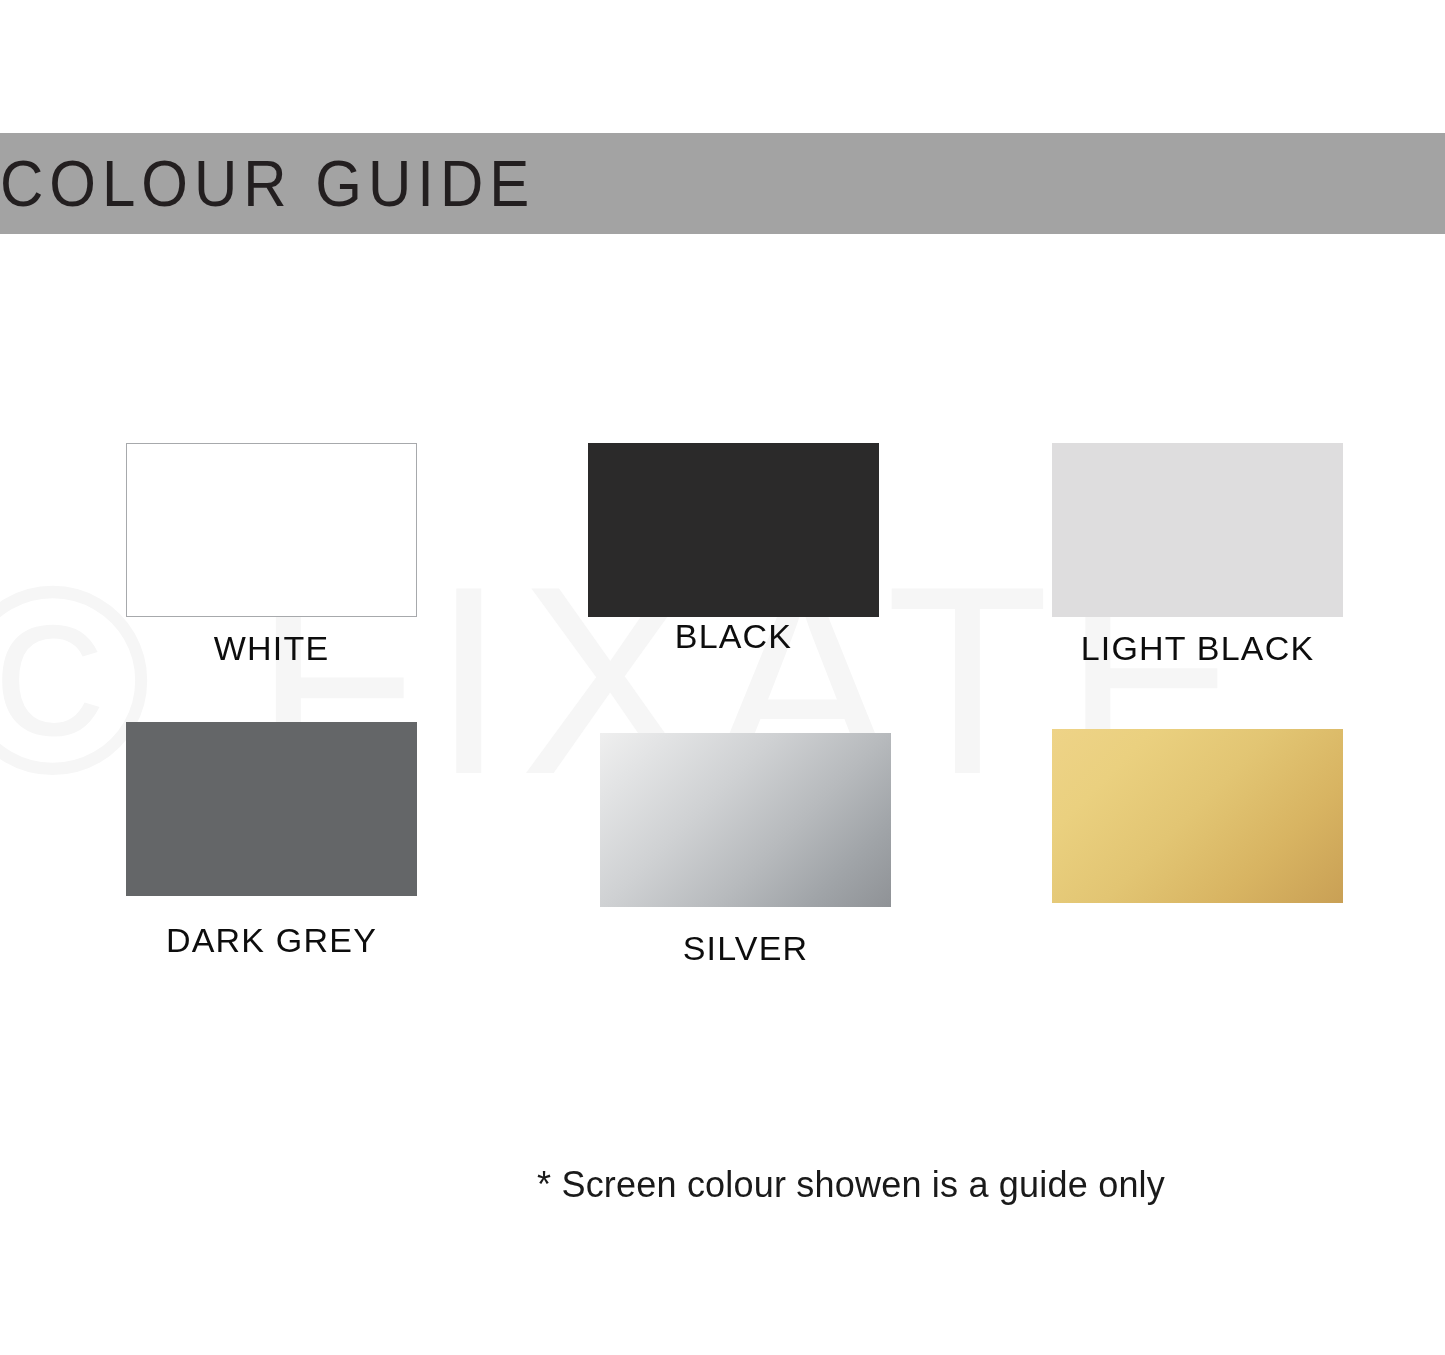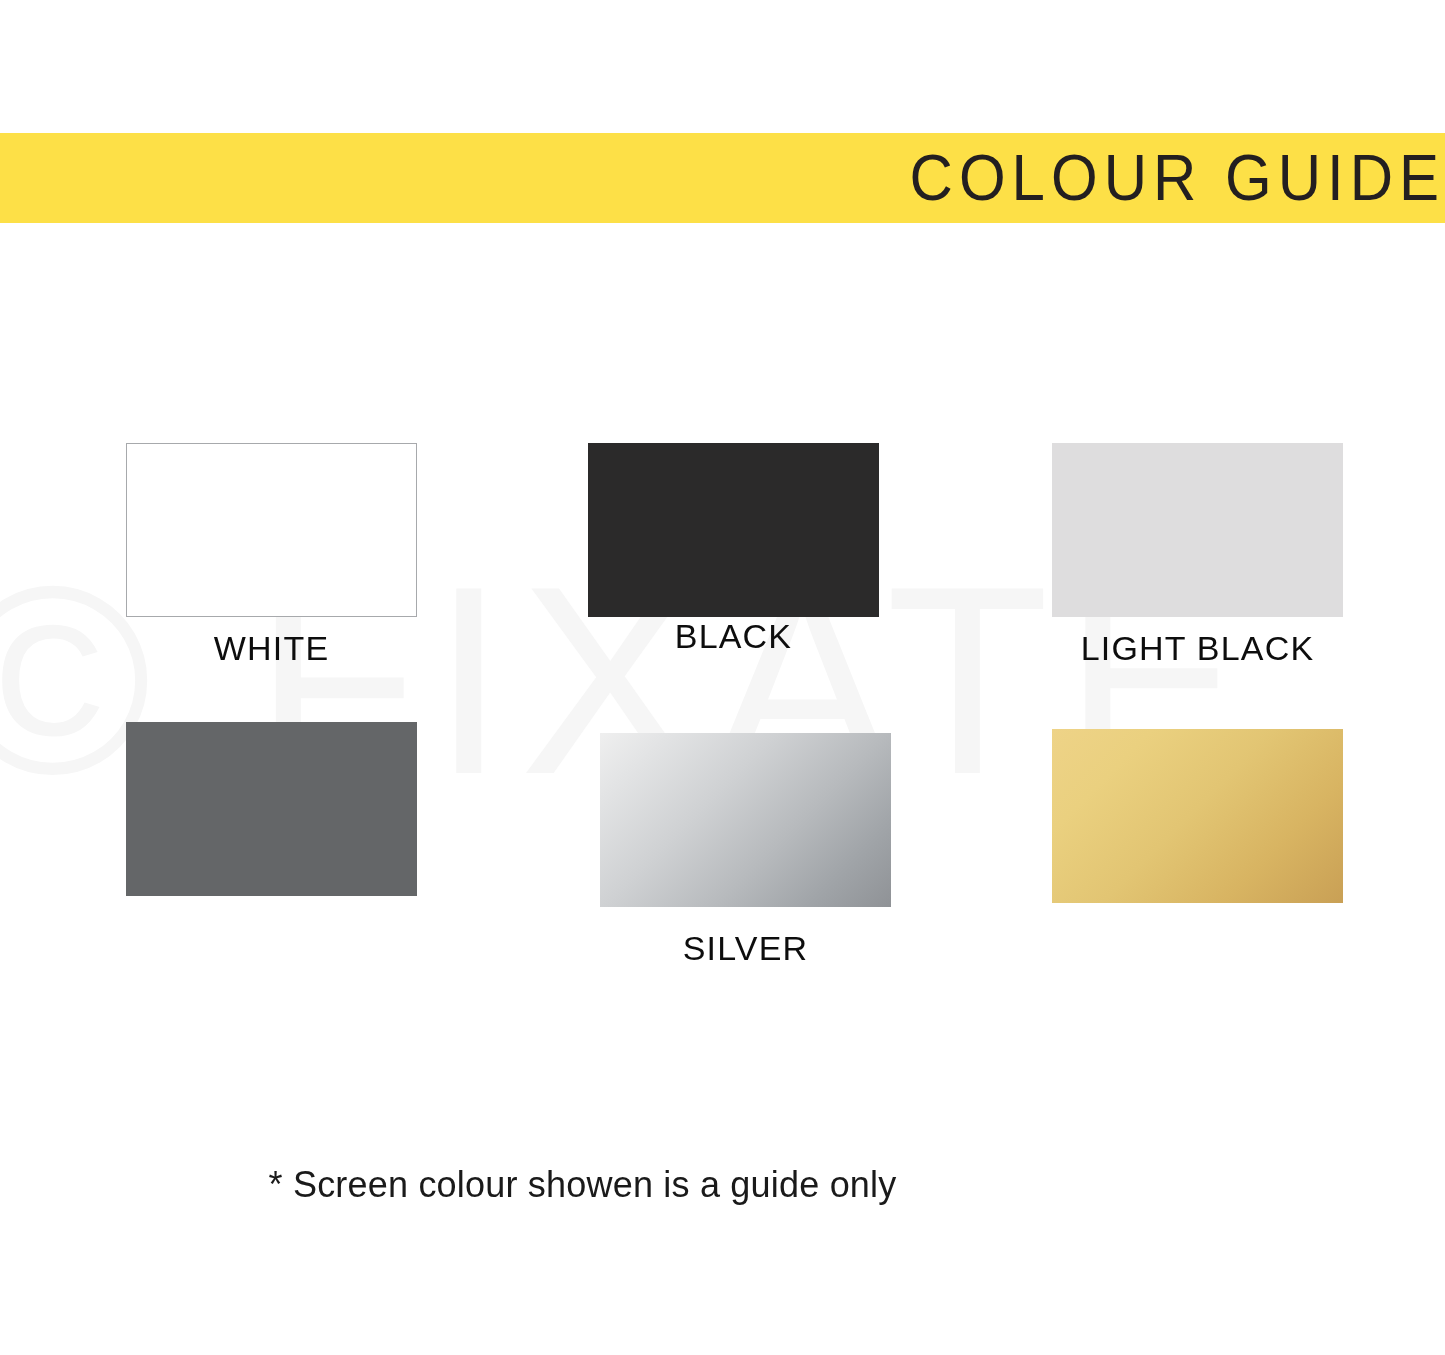--- a/index.html
+++ b/index.html
@@ -38,26 +38,26 @@
     pointer-events: none;
     z-index: 0;
   }
 
   
   #header-band {
     position: absolute;
     left: 0;
     top: 133px;
     width: 1445px;
-    height: 90px;
-    background: #fde047;
+    height: 101px;
+    background: #a3a3a3;
     z-index: 2;
     display: flex;
     align-items: center;
-    justify-content: flex-end;
+    justify-content: flex-start;
   }
   #page-title {
     font-family: "Liberation Sans", sans-serif;
     font-size: 60px;
     font-weight: 300;
     letter-spacing: 6px;
     color: #231f20;
     line-height: 1;
     white-space: nowrap;
     transform: scaleY(1.08);
@@ -131,21 +131,21 @@
       #d8b462 74%,
       #c9a055 100%);
   }
 
   
   #footnote {
     position: absolute;
     left: 0;
     top: 1164px;
     width: 1165px;
-    text-align: center;
+    text-align: right;
     z-index: 3;
   }
   #footnote-text {
     font-family: "Liberation Sans", sans-serif;
     font-size: 36px;
     font-weight: 400;
     letter-spacing: 0.2px;
     color: #1a1a1a;
     white-space: nowrap;
   }
@@ -173,20 +173,21 @@
       <div class="swatch-label">BLACK</div>
     </div>
 
     <div class="swatch-cell" id="cell-lightgrey">
       <div class="swatch-box fill-lightgrey"></div>
       <div class="swatch-label">LIGHT BLACK</div>
     </div>
 
     <div class="swatch-cell" id="cell-darkgrey">
       <div class="swatch-box fill-darkgrey"></div>
+      <div class="swatch-label">DARK GREY</div>
     </div>
 
     <div class="swatch-cell" id="cell-silver">
       <div class="swatch-box fill-silver"></div>
       <div class="swatch-label">SILVER</div>
     </div>
 
     <div class="swatch-cell" id="cell-gold">
       <div class="swatch-box fill-gold"></div>
     </div>

